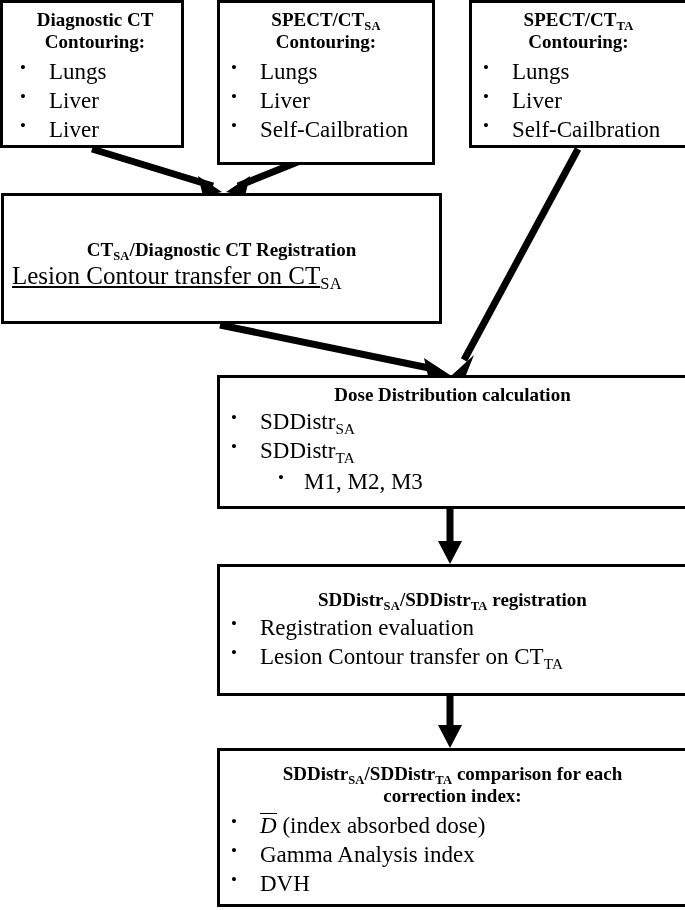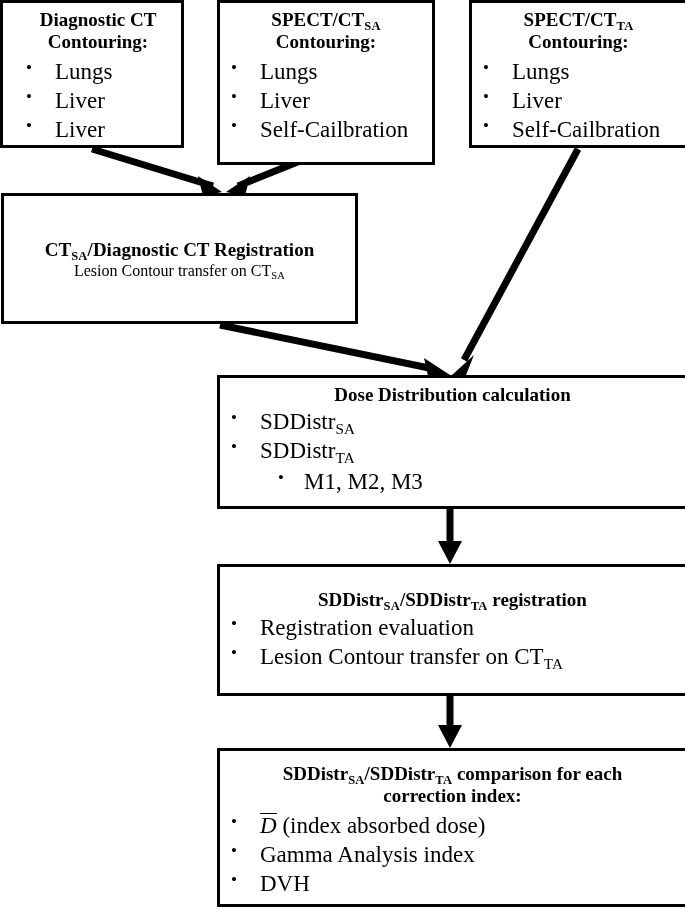--- a/index.html
+++ b/index.html
@@ -38,23 +38,23 @@
     text-align: center;
     font-weight: bold;
     font-size: 19px;
     line-height: 1.18;
     white-space: nowrap;
   }
   .node .title.wrap {
     white-space: normal;
   }
   .node .subtitle {
-    text-align: center;
-    font-size: 16px;
+    font-size: 25px;
     line-height: 1.2;
+    text-decoration: underline;
   }
   ul.bullets {
     list-style: none;
     margin: 0;
     padding: 0;
   }
   ul.bullets > li {
     position: relative;
     font-size: 23px;
     line-height: 1.26;
@@ -85,24 +85,24 @@
     letter-spacing: 0.2px;
   }
   .overbar {
     font-style: italic;
     border-top: 1.6px solid #000;
     padding-top: 0px;
     display: inline-block;
     line-height: 1.02;
   }
   
-  #node-diag-ct      { left: 0px;   top: 0px;   width: 184px; height: 148px; padding: 6px 2px 0 14px; }
+  #node-diag-ct      { left: 0px;   top: 0px;   width: 184px; height: 148px; padding: 6px 2px 0 8px; }
   #node-spect-sa     { left: 217px; top: 0px;   width: 218px; height: 165px; padding: 6px 2px 0 2px; }
   #node-spect-ta     { left: 469px; top: 0px;   width: 219px; height: 148px; padding: 6px 2px 0 2px; }
-  #node-registration { left: 1px;   top: 193px; width: 357px; height: 131px; padding: 8px; }
+  #node-registration { left: 1px;   top: 193px; width: 441px; height: 131px; padding: 8px; }
   #node-registration .inner { padding-top: 35px; }
   #node-dose         { left: 217px; top: 375px; width: 471px; height: 134px; padding: 6px 2px 0 2px; }
   #node-sddistr-reg  { left: 217px; top: 564px; width: 471px; height: 132px; padding: 22px 2px 0 2px; }
   #node-comparison   { left: 217px; top: 748px; width: 471px; height: 159px; padding: 12px 2px 0 2px; }
 
   #node-diag-ct ul.bullets,
   #node-spect-sa ul.bullets,
   #node-spect-ta ul.bullets { margin-top: 4px; }
   #node-dose ul.bullets { margin-top: 2px; }
   #node-sddistr-reg ul.bullets { margin-top: 3px; }

